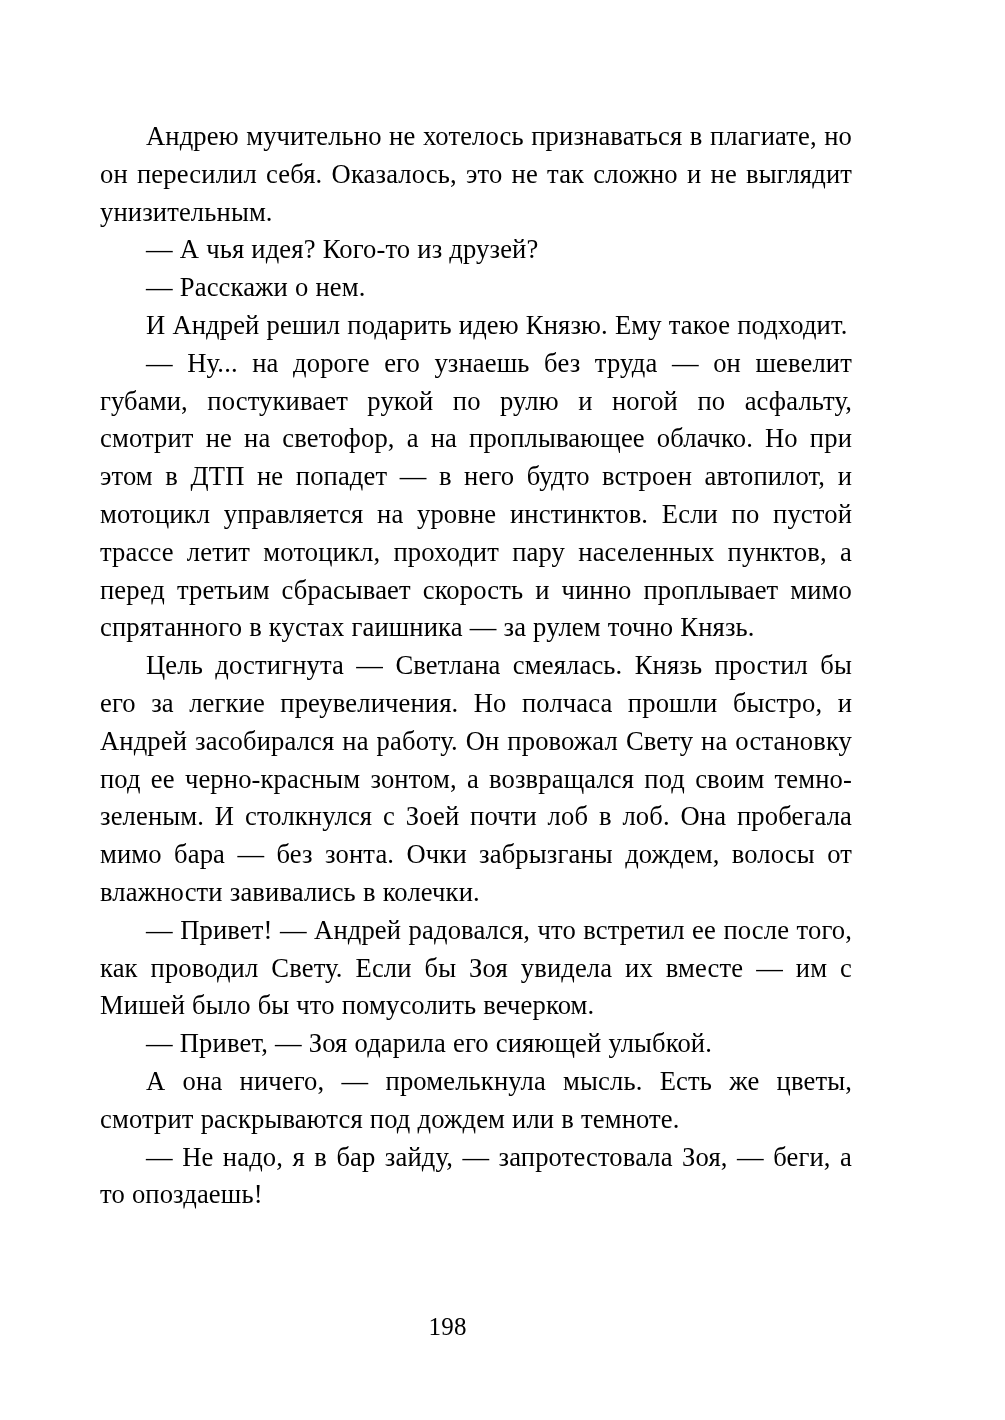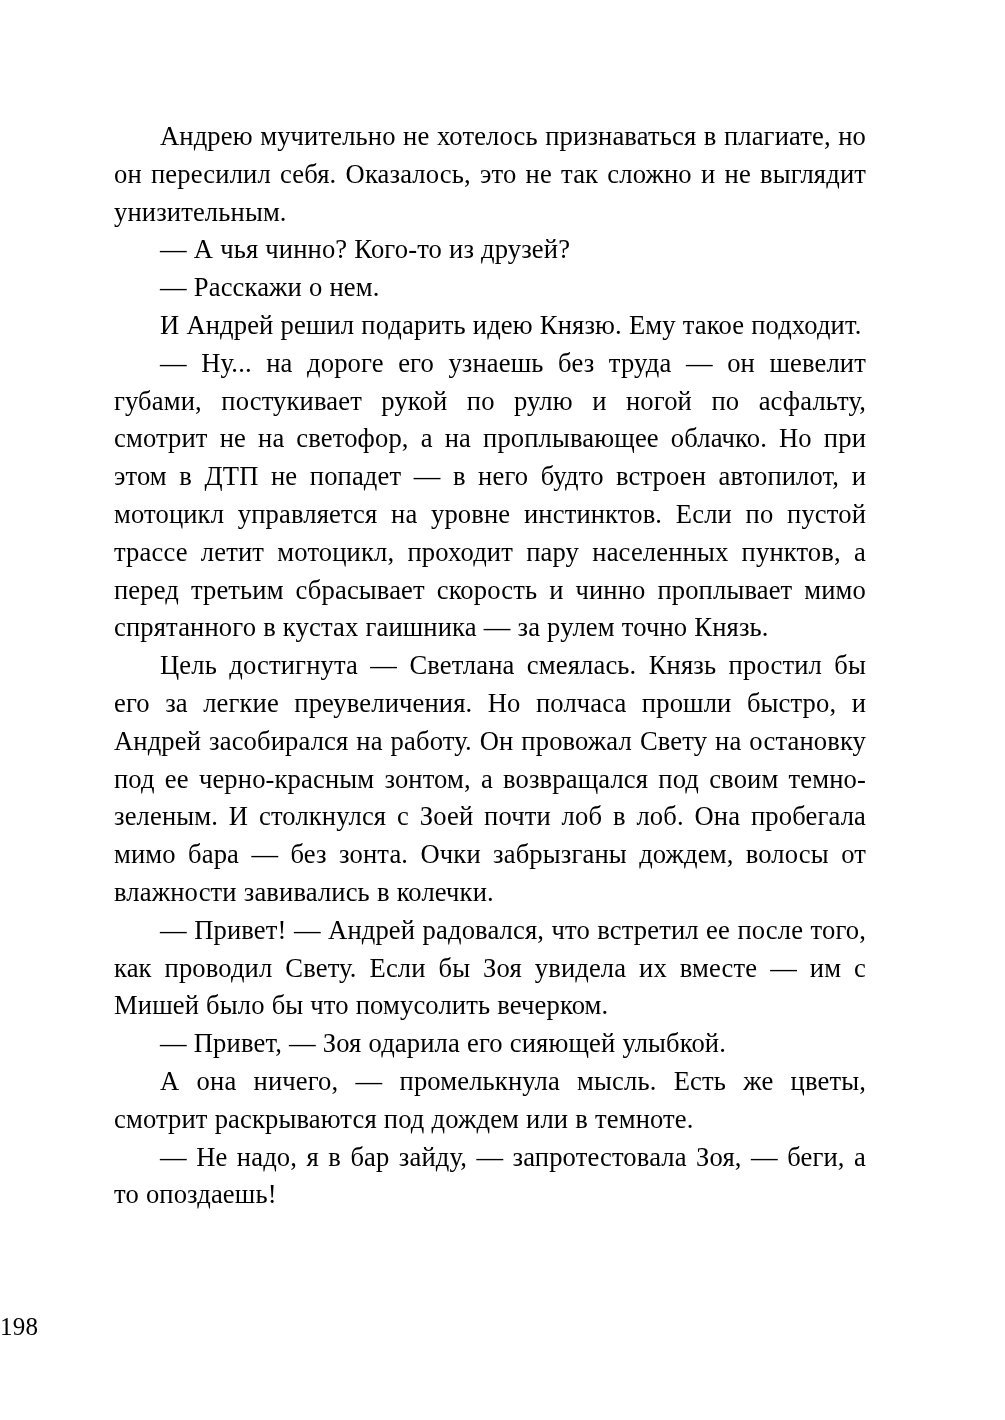--- a/index.html
+++ b/index.html
@@ -16,54 +16,55 @@
   }
   .page {
     position: relative;
     width: 1005px;
     height: 1420px;
     background: #ffffff;
     box-sizing: border-box;
   }
   .text-column {
     position: absolute;
-    left: 114px;
+    left: 100px;
     top: 118px;
     width: 752px;
   }
   .para {
     margin: 0;
     font-size: 26.6px;
     line-height: 37.8px;
     text-align: justify;
     text-justify: inter-word;
     text-indent: 46px;
     hyphens: manual;
     word-spacing: 0.01em;
     letter-spacing: 0.005em;
   }
   .page-number {
     position: absolute;
     left: 0;
     top: 1312px;
     width: 895px;
+    text-align: center;
     font-size: 25px;
     line-height: 30px;
     font-family: "Liberation Serif", "DejaVu Serif", serif;
     letter-spacing: 0.01em;
   }
 </style>
 </head>
 <body>
 
 <div class="page">
 
   <div class="text-column">
     <p class="para">Андрею мучительно не хотелось признаваться в плагиате, но он пересилил себя. Оказалось, это не так сложно и не выглядит унизительным.</p>
-    <p class="para">— А чья чинно? Кого-то из друзей?</p>
+    <p class="para">— А чья идея? Кого-то из друзей?</p>
     <p class="para">— Расскажи о нем.</p>
     <p class="para">И Андрей решил подарить идею Князю. Ему такое подходит.</p>
     <p class="para">— Ну... на дороге его узнаешь без труда — он шевелит губами, постукивает рукой по рулю и ногой по асфальту, смотрит не на светофор, а на проплывающее облачко. Но при этом в ДТП не попадет — в него будто встроен автопилот, и мотоцикл управляется на уровне инстинктов. Если по пустой трассе летит мотоцикл, проходит пару населенных пунктов, а перед третьим сбрасывает скорость и чинно проплывает мимо спрятанного в кустах гаишника — за рулем точно Князь.</p>
     <p class="para">Цель достигнута — Светлана смеялась. Князь простил бы его за легкие преувеличения. Но полчаса прошли быстро, и Андрей засобирался на работу. Он провожал Свету на остановку под ее черно-красным зонтом, а возвращался под своим темно-зеленым. И столкнулся с Зоей почти лоб в лоб. Она пробегала мимо бара — без зонта. Очки забрызганы дождем, волосы от влажности завивались в колечки.</p>
     <p class="para">— Привет! — Андрей радовался, что встретил ее после того, как проводил Свету. Если бы Зоя увидела их вместе — им с Мишей было бы что помусолить вечерком.</p>
     <p class="para">— Привет, — Зоя одарила его сияющей улыбкой.</p>
     <p class="para">А она ничего, — промелькнула мысль. Есть же цветы, смотрит раскрываются под дождем или в темноте.</p>
     <p class="para">— Не надо, я в бар зайду, — запротестовала Зоя, — беги, а то опоздаешь!</p>
   </div>
 

